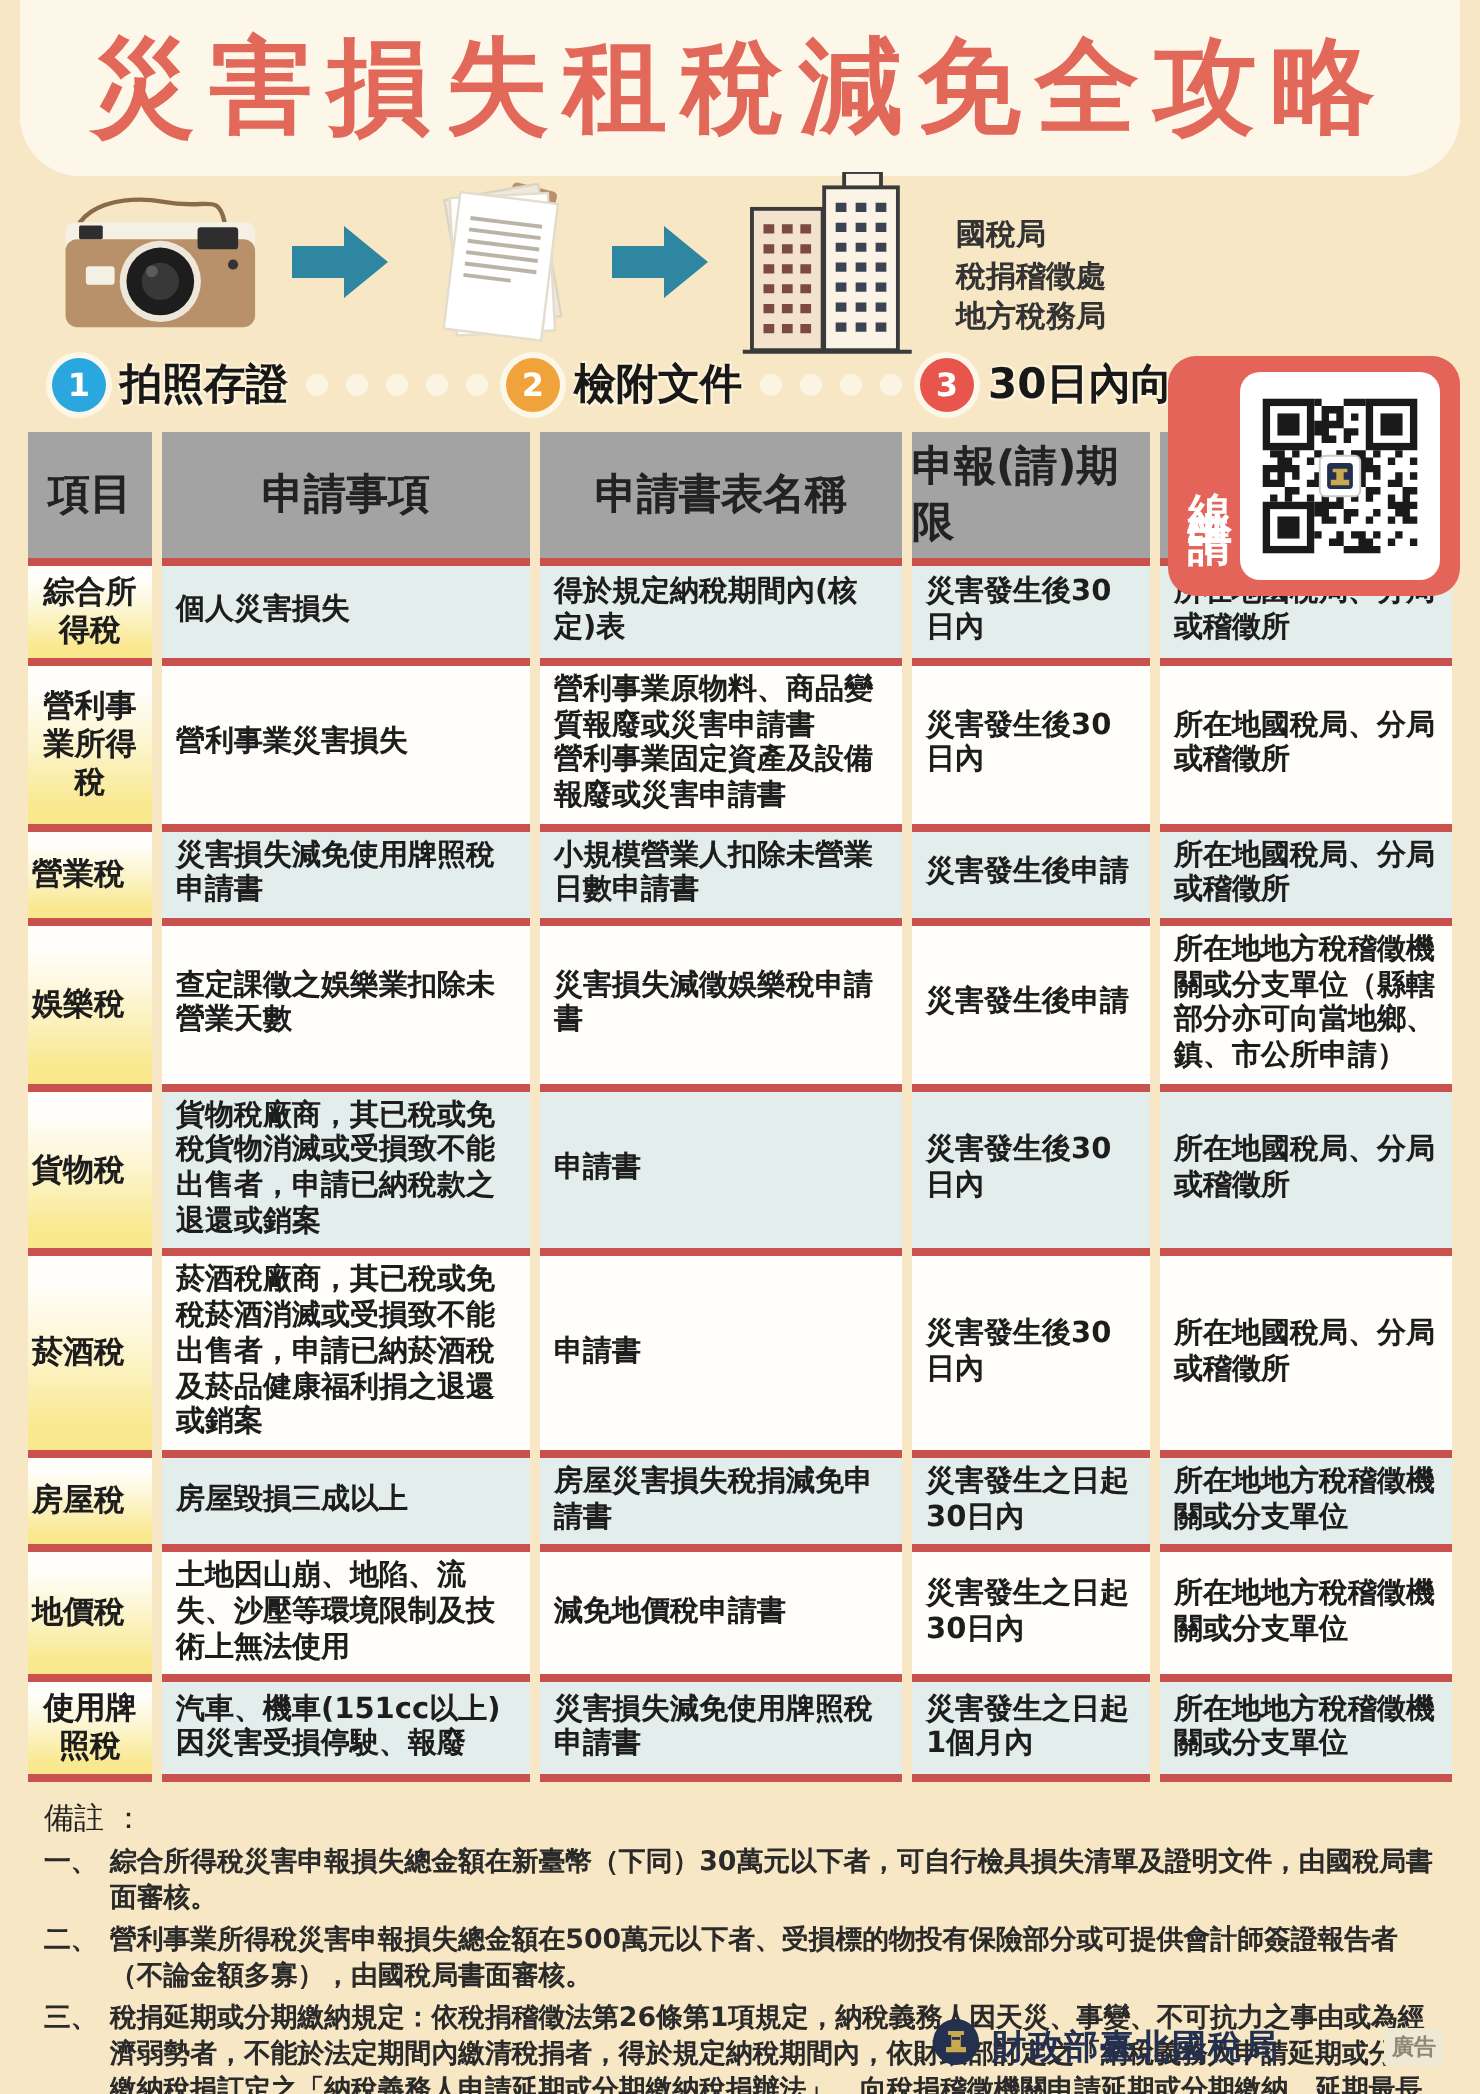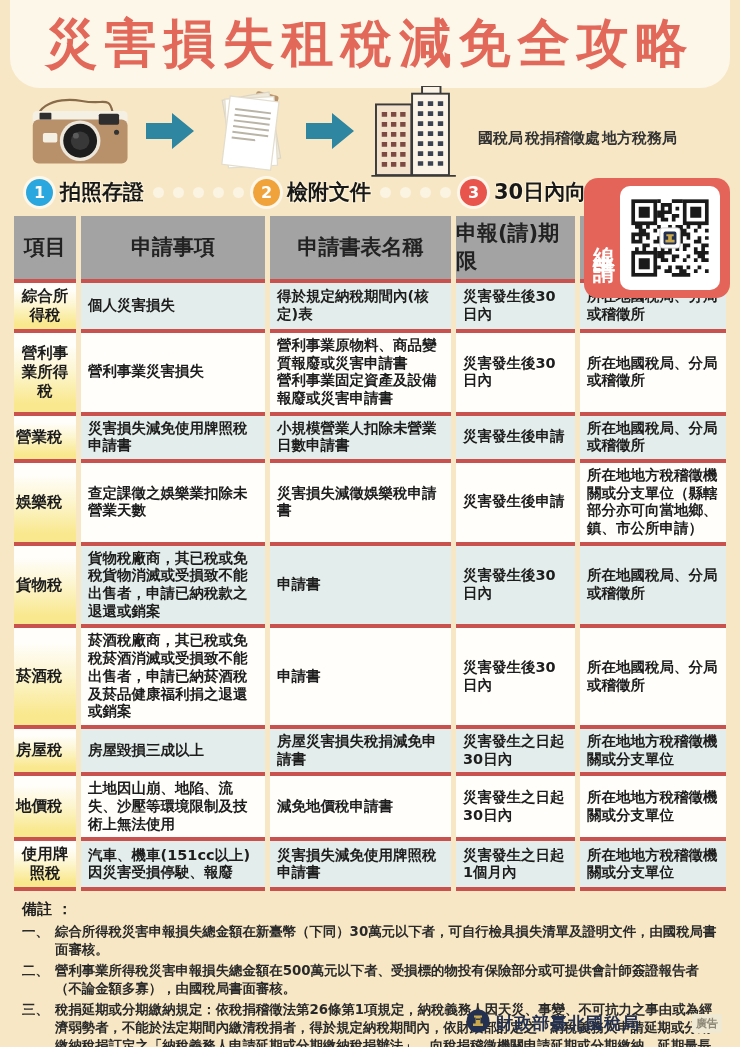--- a/index.html
+++ b/index.html
@@ -18,21 +18,21 @@
   .title-panel h1{
     margin:0;font-size:52px;font-weight:900;color:#e2685a;
     letter-spacing:7px;white-space:nowrap;
   }
   
   .process-row{
     height:86px;display:flex;align-items:center;
     padding-left:26px;gap:10px;position:relative;
   }
   .icon-box{flex:0 0 auto;display:flex;align-items:center;}
-  .agency-labels{display:flex;flex-direction:row;gap:2px;margin-left:4px;margin-top:14px;justify-content:space-between;}
+  .agency-labels{display:flex;flex-direction:column;gap:2px;margin-left:4px;margin-top:14px;justify-content:space-between;}
   .agency-labels span{font-size:15px;font-weight:800;color:#333;line-height:1.25;white-space:nowrap;}
   
   .qr-panel{
     position:absolute;top:90px;right:10px;width:146px;height:120px;
     background:#e5645a;border-radius:14px;box-sizing:border-box;
     display:flex;align-items:center;padding:6px 7px;gap:5px;z-index:5;
   }
   .qr-vertical{
     writing-mode:vertical-rl;font-size:22px;font-weight:900;color:#fff;
     letter-spacing:5px;line-height:1;margin-left:2px;
@@ -72,21 +72,21 @@
   }
   .cell.blue{background:#e3edeb;}
   .cell.white{background:#fffefa;}
   .col-tax{
     background:linear-gradient(180deg,#fffefa 15%,#fdf6d4 45%,#f9e88d 90%) !important;
     justify-content:flex-start;text-align:center;font-weight:900;font-size:15.5px;padding:4px 2px;
   }
   .form-cell span{white-space:pre-line;}
   
   .notes{margin:9px 20px 0 22px;position:relative;}
-  .notes-heading{font-size:15px;font-weight:700;margin-bottom:4px;color:#222;}
+  .notes-heading{font-size:15px;font-weight:400;margin-bottom:4px;color:#222;}
   .note-row{display:grid;grid-template-columns:33px 1fr;font-size:13.4px;font-weight:600;line-height:1.34;margin-bottom:3px;color:#2a2a2a;}
   .note-num{font-weight:800;}
   
   .brand{
     position:absolute;right:18px;bottom:10px;
     display:flex;align-items:center;gap:6px;
   }
   .brand-name{font-size:17px;font-weight:900;color:#23304f;letter-spacing:1px;}
   .ad-tag{font-size:11px;font-weight:700;color:#8d8878;background:#efe8d2;padding:2px 4px;border-radius:2px;margin-left:46px;}
 </style>

